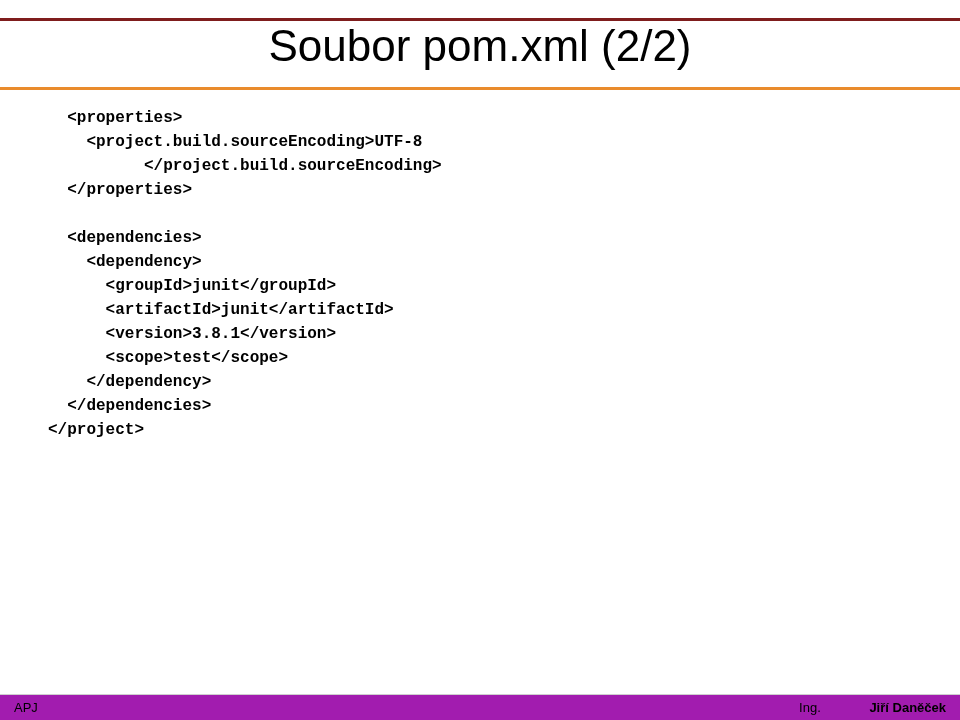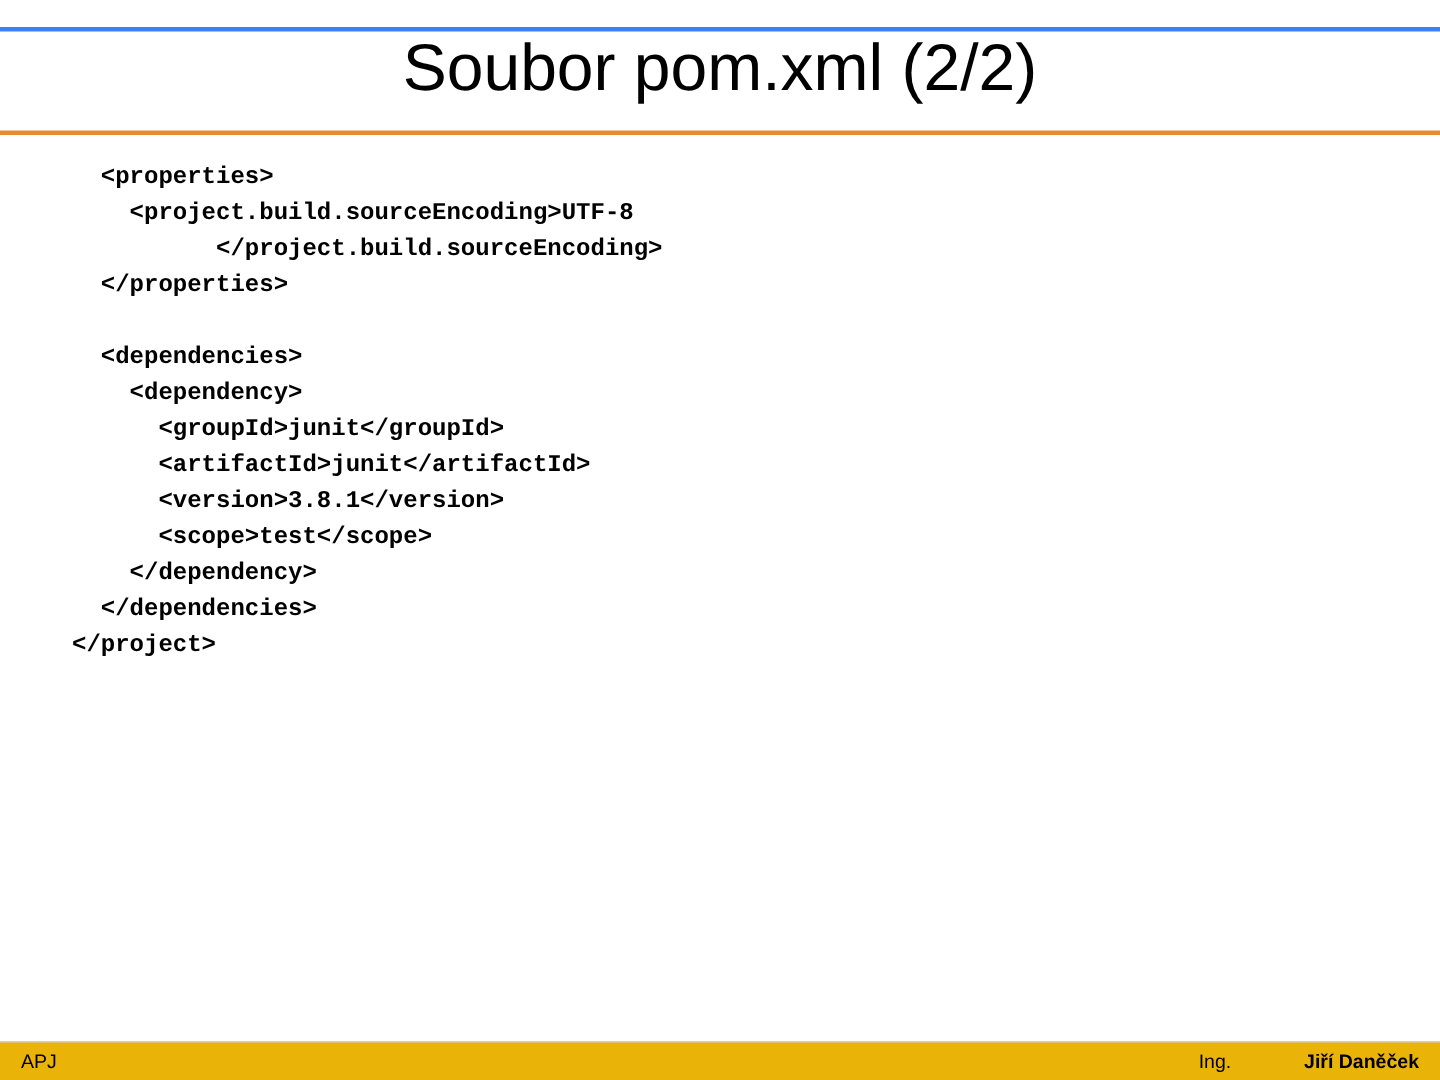--- a/index.html
+++ b/index.html
@@ -16,21 +16,21 @@
     width: 960px;
     height: 720px;
     box-sizing: border-box;
   }
   .title-bar {
     position: absolute;
     top: 18px;
     left: 0;
     right: 0;
     height: 72px;
-    border-top: 3px solid #3b82f6;
+    border-top: 3px solid #7f1d1d;
     border-bottom: 3px solid #e98b2c;
     display: flex;
     align-items: flex-start;
     justify-content: center;
     padding-top: 2px;
     box-sizing: border-box;
   }
   .title {
     font-size: 44px;
     color: #000;
@@ -48,21 +48,21 @@
     line-height: 1.5;
     color: #000;
     white-space: pre;
   }
   .footer {
     position: absolute;
     left: 0;
     right: 0;
     bottom: 0;
     height: 26px;
-    background: #eab308;
+    background: #a21caf;
     border-top: 1px solid #cfcfcf;
     display: flex;
     align-items: center;
     justify-content: space-between;
     padding: 0 14px;
     box-sizing: border-box;
     font-size: 13px;
     color: #000;
   }
   .footer .left {

